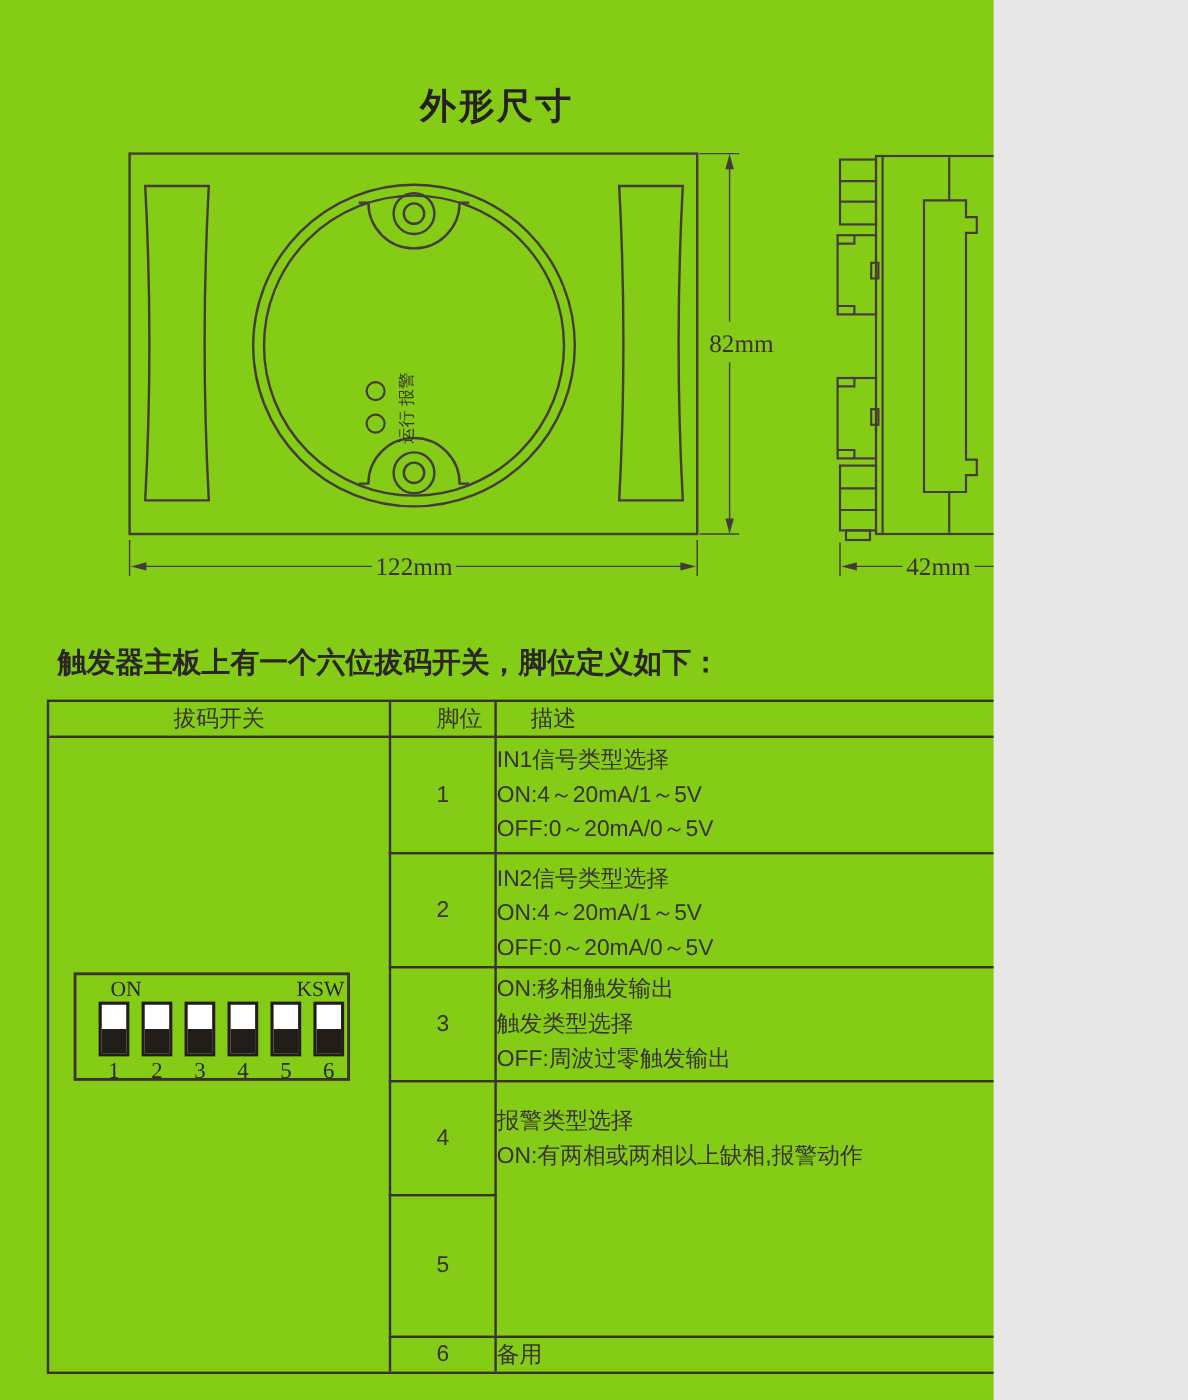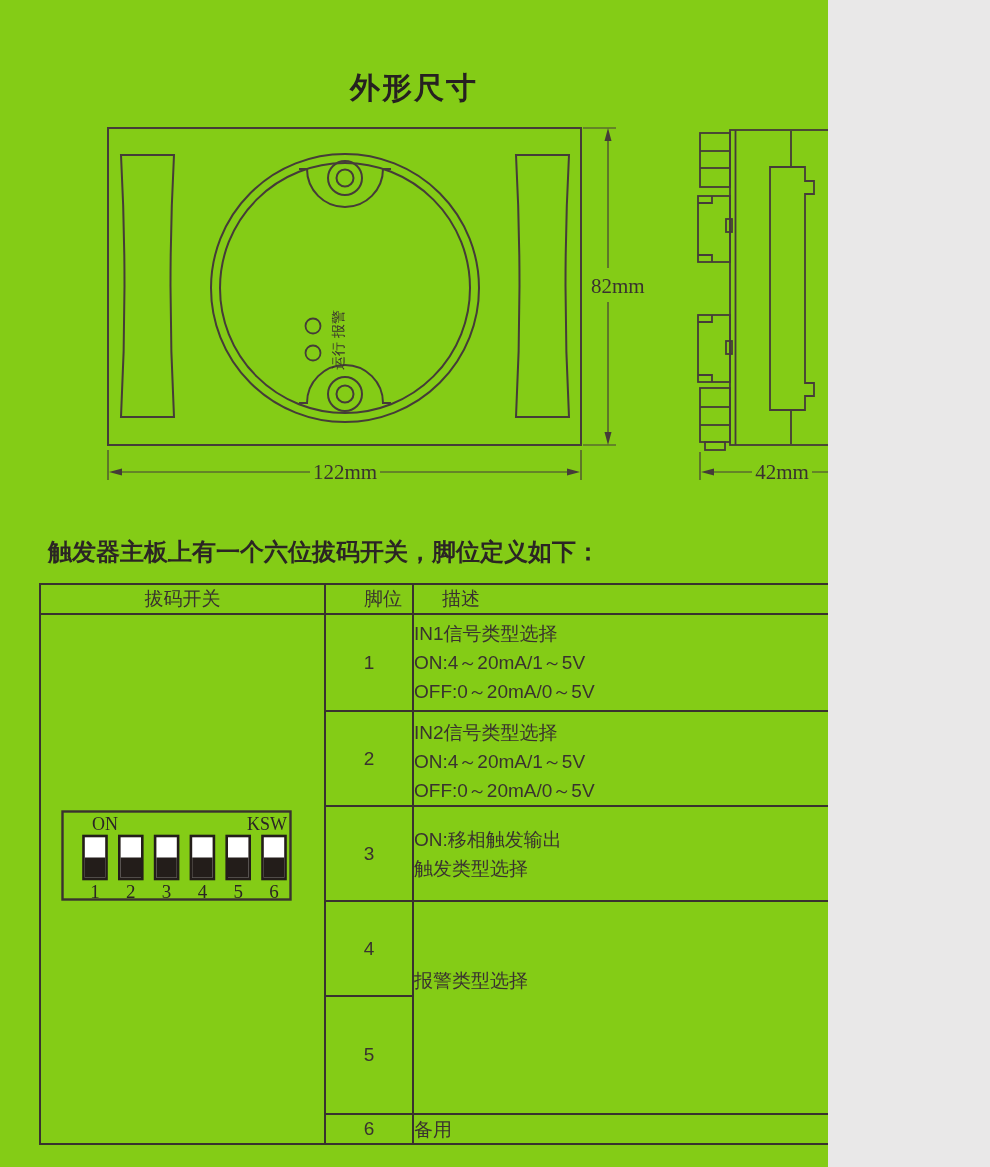--- a/index.html
+++ b/index.html
@@ -167,24 +167,26 @@
       <div class="cell pin colmid bt" style="grid-area: 3 / 2;">2</div>
       <div class="cell desc bt" style="grid-area: 3 / 3; justify-content: flex-end;">
         <div class="desc-line">IN2信号类型选择</div>
         <div class="desc-line">ON:4～20mA/1～5V</div>
         <div class="desc-line">OFF:0～20mA/0～5V</div>
       </div>
       <div class="cell pin colmid bt" style="grid-area: 4 / 2;">3</div>
       <div class="cell desc bt" style="grid-area: 4 / 3;">
         <div class="desc-line">ON:移相触发输出</div>
         <div class="desc-line">触发类型选择</div>
+        <div class="desc-line">OFF:周波过零触发输出</div>
       </div>
       <div class="cell pin colmid bt" style="grid-area: 5 / 2;">4</div>
-      <div class="cell desc bt" style="grid-area: 5 / 3; justify-content: flex-end;">
+      <div class="cell desc bt" style="grid-area: 5 / 3;">
         <div class="desc-line">报警类型选择</div>
+        <div class="desc-line">ON:有两相或两相以上缺相,报警动作</div>
       </div>
       <div class="cell pin colmid bt" style="grid-area: 6 / 2;">5</div>
       <div class="cell pin colmid bt" style="grid-area: 7 / 2;">6</div>
       <div class="cell desc bt" style="grid-area: 7 / 3;">
         <div class="desc-line">备用</div>
       </div>
     </div>
 
 </div>
 

